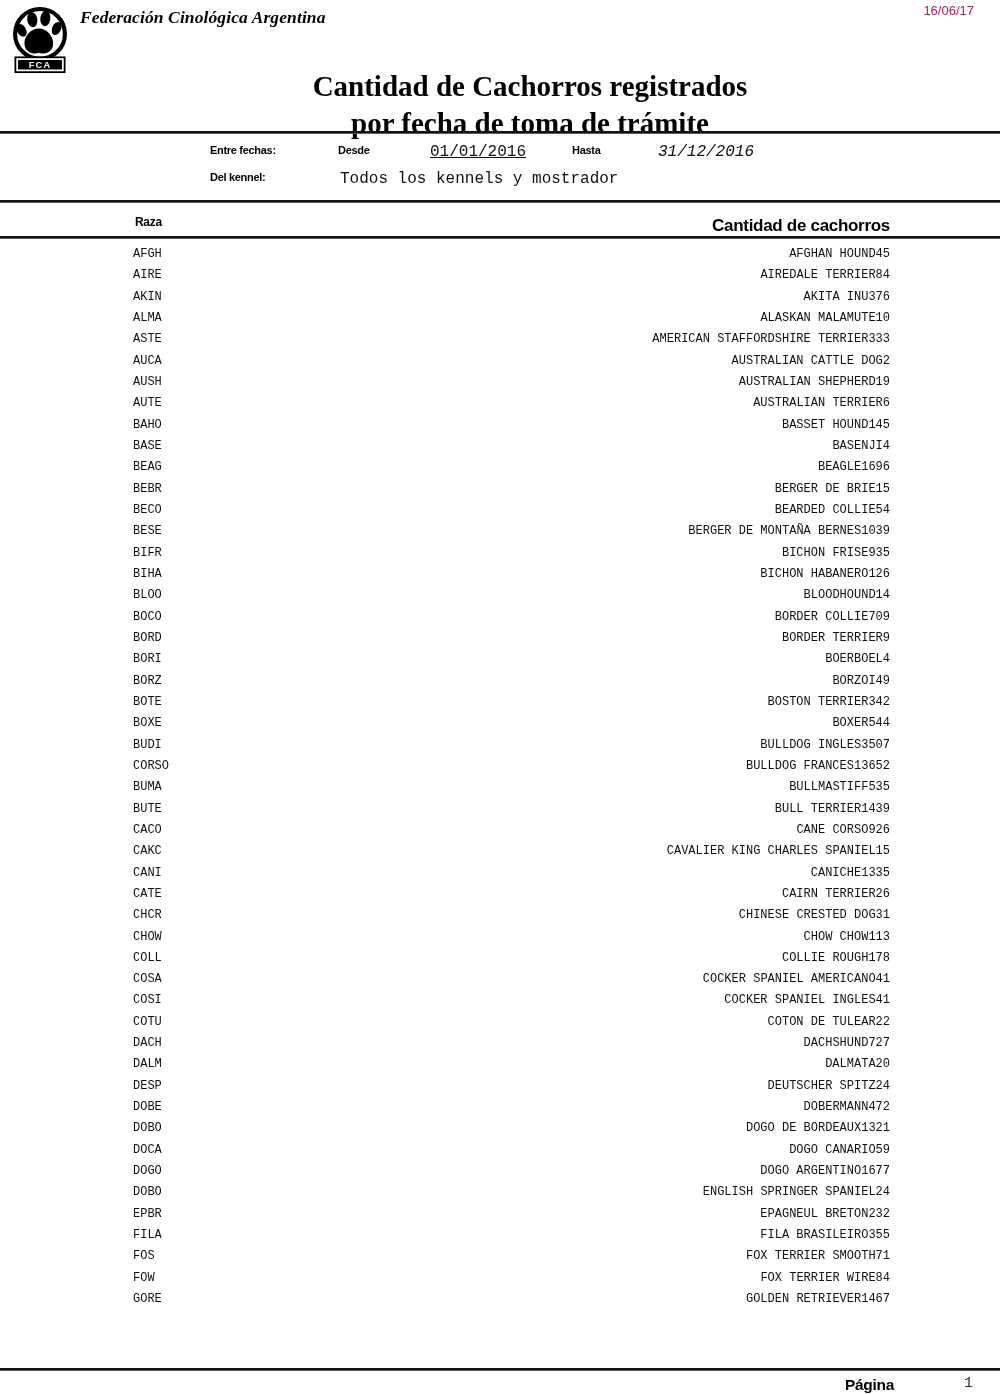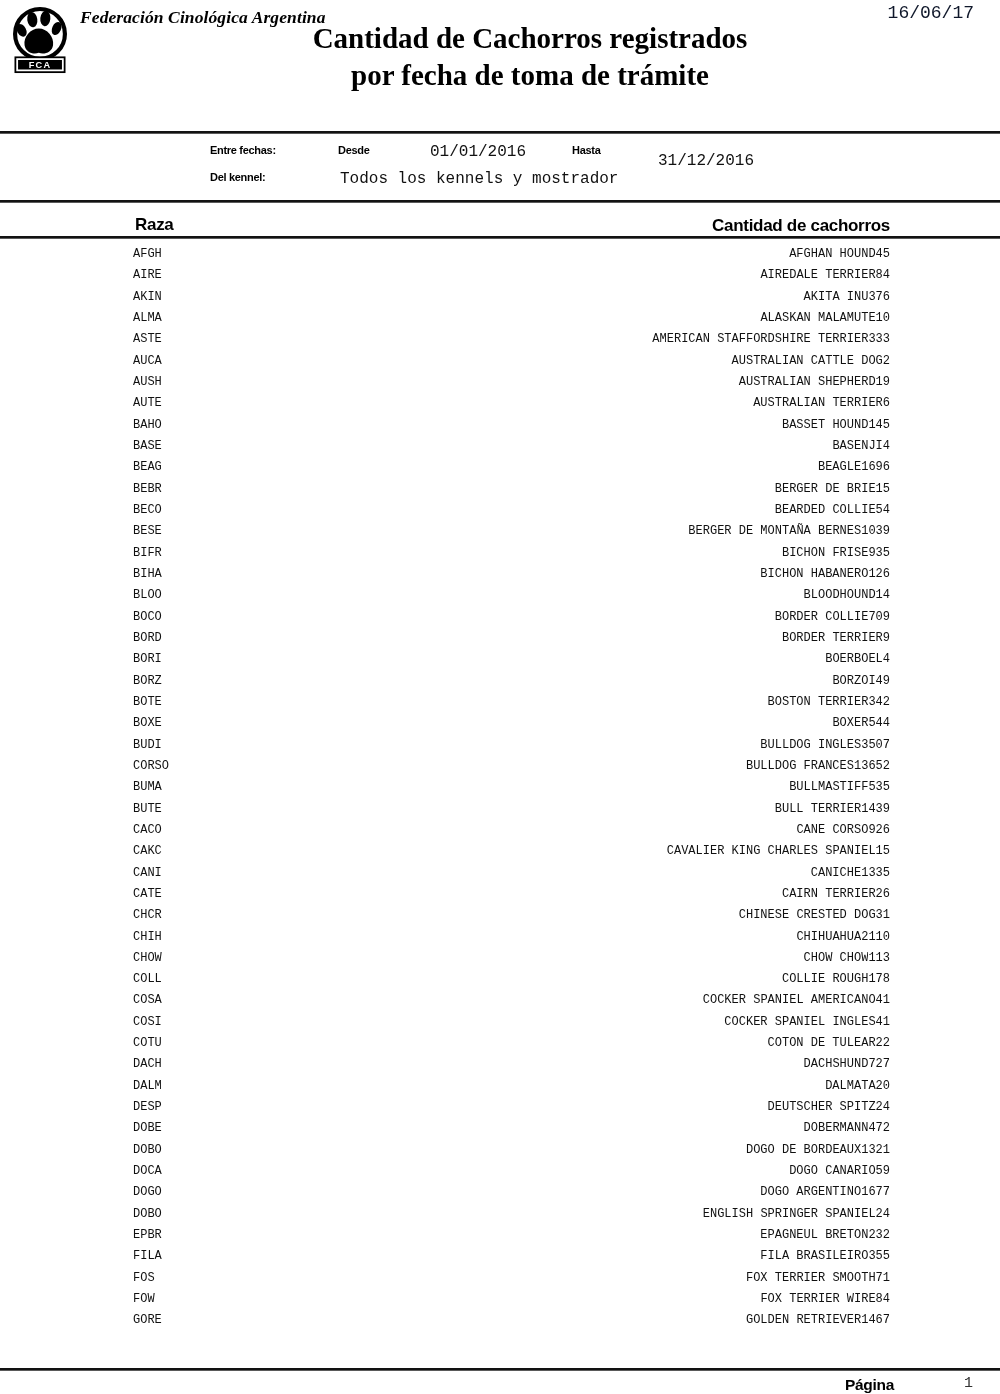--- a/index.html
+++ b/index.html
@@ -18,28 +18,29 @@
   .logo { position: absolute; left: 10px; top: 6px; width: 60px; height: 70px; }
   .org-name {
     position: absolute; left: 80px; top: 7px;
     font-family: "Liberation Serif", serif;
     font-style: italic; font-weight: bold;
     font-size: 17.5px; letter-spacing: 0.1px;
     white-space: nowrap;
   }
   .print-date {
     position: absolute; right: 26px; top: 3px;
-    font-family: Liberation Mono, monospace;
-    font-size: 18px; color: #0f172a; white-space: nowrap;
+    font-family: Liberation Sans, sans-serif;
+    font-size: 13px; color: #be185d; white-space: nowrap;
   }
   .title-block { position: absolute; left: 60px; right: 0; top: 24px; text-align: center; }
   .title-line1, .title-line2 {
     font-family: "Liberation Serif", serif;
     font-weight: bold; font-size: 29px; line-height: 1.0;
     white-space: nowrap;
+    margin-top: 48px;
   }
   .title-line2 { margin-top: 8px; text-align: center; }
 
   
   .rule {
     position: absolute; left: 0; right: 0; height: 1px;
     border-top: 2px solid #121212;
     border-bottom: 1px solid #5a5a5a;
   }
   .rule-1 { top: 131px; }
@@ -54,30 +55,30 @@
     font-weight: bold; font-size: 11px; letter-spacing: -0.3px;
     white-space: nowrap;
   }
   .mono-val {
     position: absolute;
     font-family: "Liberation Mono", "DejaVu Sans Mono", monospace;
     font-size: 16px; color: #111; white-space: nowrap;
   }
   .between-label { left: 210px; top: 144px; }
   .from-label    { left: 338px; top: 144px; }
-  .from-value    { left: 430px; top: 143px; }
+  .from-value    { left: 430px; top: 143px; text-decoration: underline; }
   .to-label      { left: 572px; top: 144px; }
-  .to-value      { left: 658px; top: 152px; }
+  .to-value      { left: 658px; top: 143px; font-style: italic; }
   .kennel-label  { left: 210px; top: 171px; }
   .kennel-value  { left: 340px; top: 170px; }
 
   
   .col-head-breed {
     position: absolute; left: 135px; top: 215px;
-    font-weight: bold; font-size: 17px; letter-spacing: -0.3px;
+    font-weight: bold; font-size: 12px; letter-spacing: -0.3px;
   }
   .col-head-count {
     position: absolute; right: 110px; top: 216px;
     font-weight: bold; font-size: 17px; letter-spacing: -0.3px;
   }
   .rows {
     position: absolute; left: 133px; top: 244px; right: 110px;
   }
   .row {
     display: flex; align-items: baseline;
@@ -335,25 +336,20 @@
       <span class="name">CAIRN TERRIER</span>
       <span class="count">26</span>
     </div>
 
     <div class="row">
       <span class="code">CHCR</span>
       <span class="name">CHINESE CRESTED DOG</span>
       <span class="count">31</span>
     </div>
 
-    <div class="row">
-      <span class="code">CHIH</span>
-      <span class="name">CHIHUAHUA</span>
-      <span class="count">2110</span>
-    </div>
 
     <div class="row">
       <span class="code">CHOW</span>
       <span class="name">CHOW CHOW</span>
       <span class="count">113</span>
     </div>
 
     <div class="row">
       <span class="code">COLL</span>
       <span class="name">COLLIE ROUGH</span>

